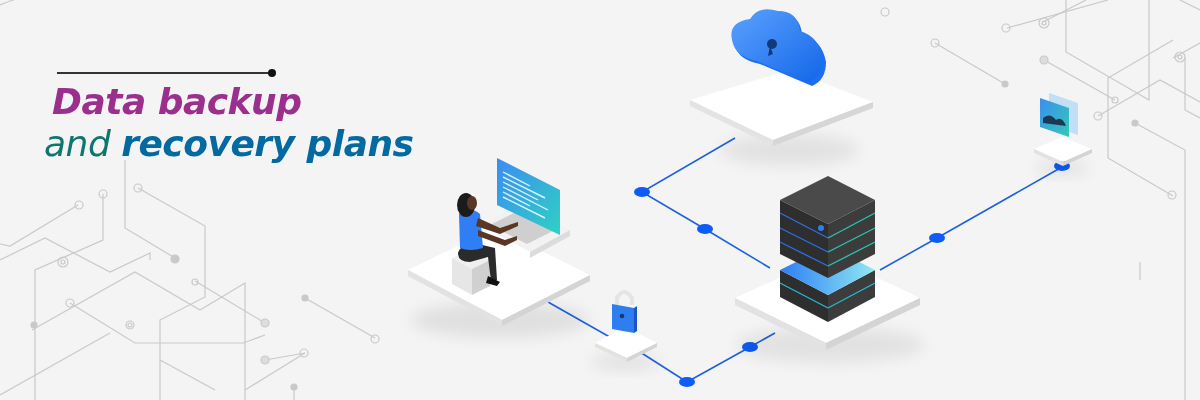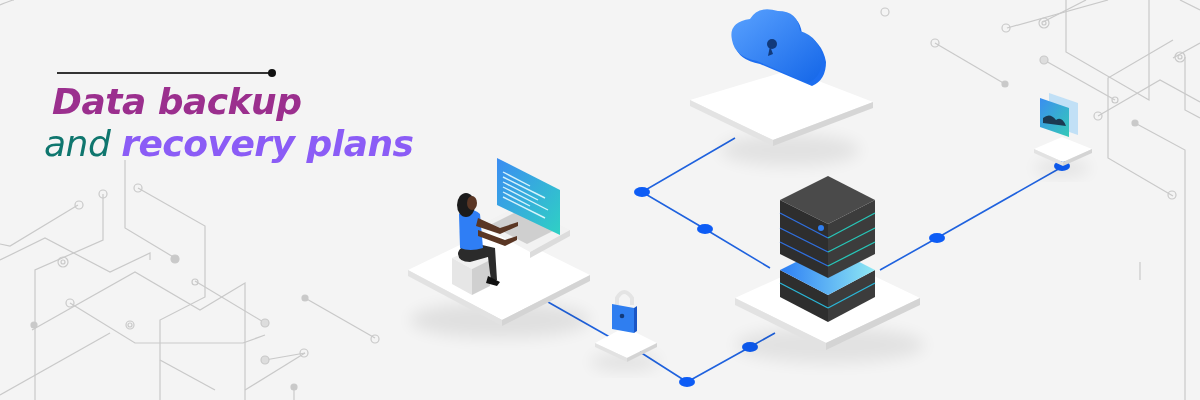--- a/index.html
+++ b/index.html
@@ -5,21 +5,21 @@
   html, body { margin: 0; padding: 0; }
   body { width: 1200px; height: 400px; overflow: hidden; background: #f4f4f4; position: relative; font-family: "DejaVu Sans", sans-serif; }
   .banner { position: absolute; inset: 0; width: 1200px; height: 400px; }
   svg.art { position: absolute; left: 0; top: 0; }
   .headline { position: absolute; left: 44px; top: 84px; line-height: 1; }
   .title-rule { position: absolute; left: 57px; top: 72px; width: 214px; height: 2px; background: #333; }
   .title-rule-dot { position: absolute; left: 268px; top: 69px; width: 8px; height: 8px; border-radius: 50%; background: #111; }
   .line1 { display: block; font-size: 36px; font-weight: bold; font-style: italic; color: #9b2f8e; letter-spacing: -0.5px; margin-left: 8px; }
   .line2 { display: block; font-size: 36px; margin-top: 6px; letter-spacing: -0.5px; }
   .line2 .plain { font-style: italic; color: #0f766e; font-weight: normal; }
-  .line2 .accent { font-style: italic; font-weight: bold; color: #8b5cf6; }
+  .line2 .accent { font-style: italic; font-weight: bold; color: #0369a1; }
 </style>
 </head>
 <body>
 
 <div class="banner">
 
   <svg class="art" width="1200" height="400" viewBox="0 0 1200 400">
     <g stroke="#c9c9c9" stroke-width="1.2" fill="none">
 
       <polyline points="0,244 10,246 78,205"></polyline>

